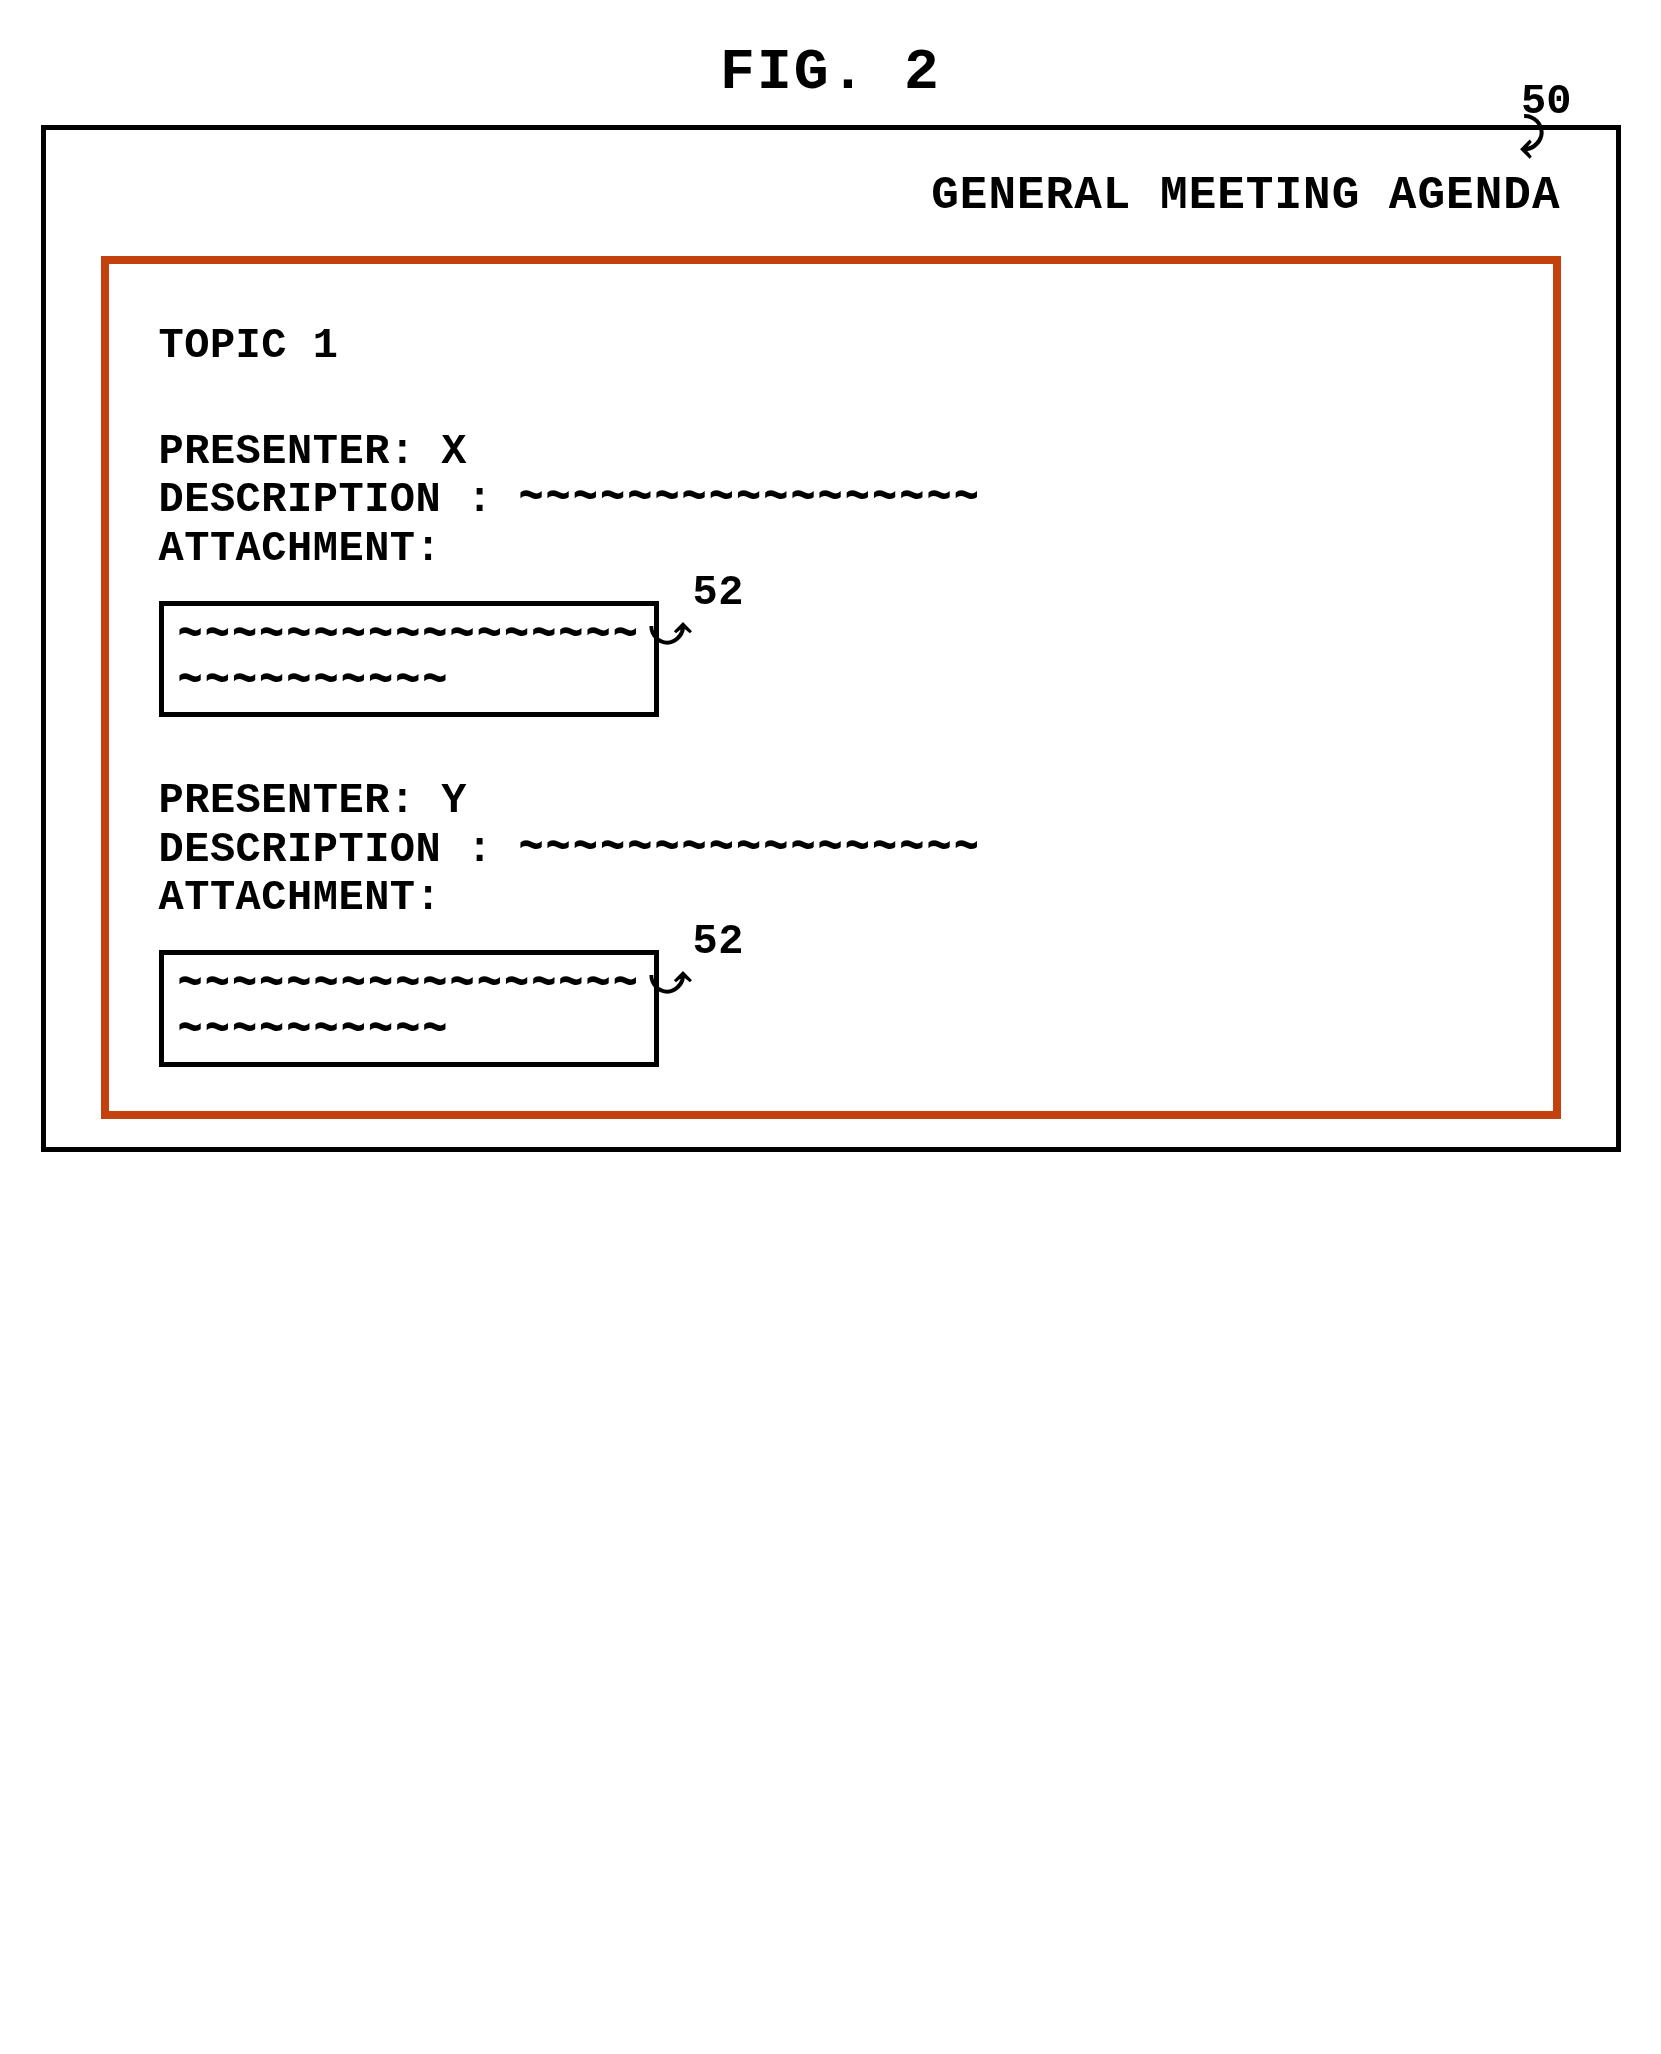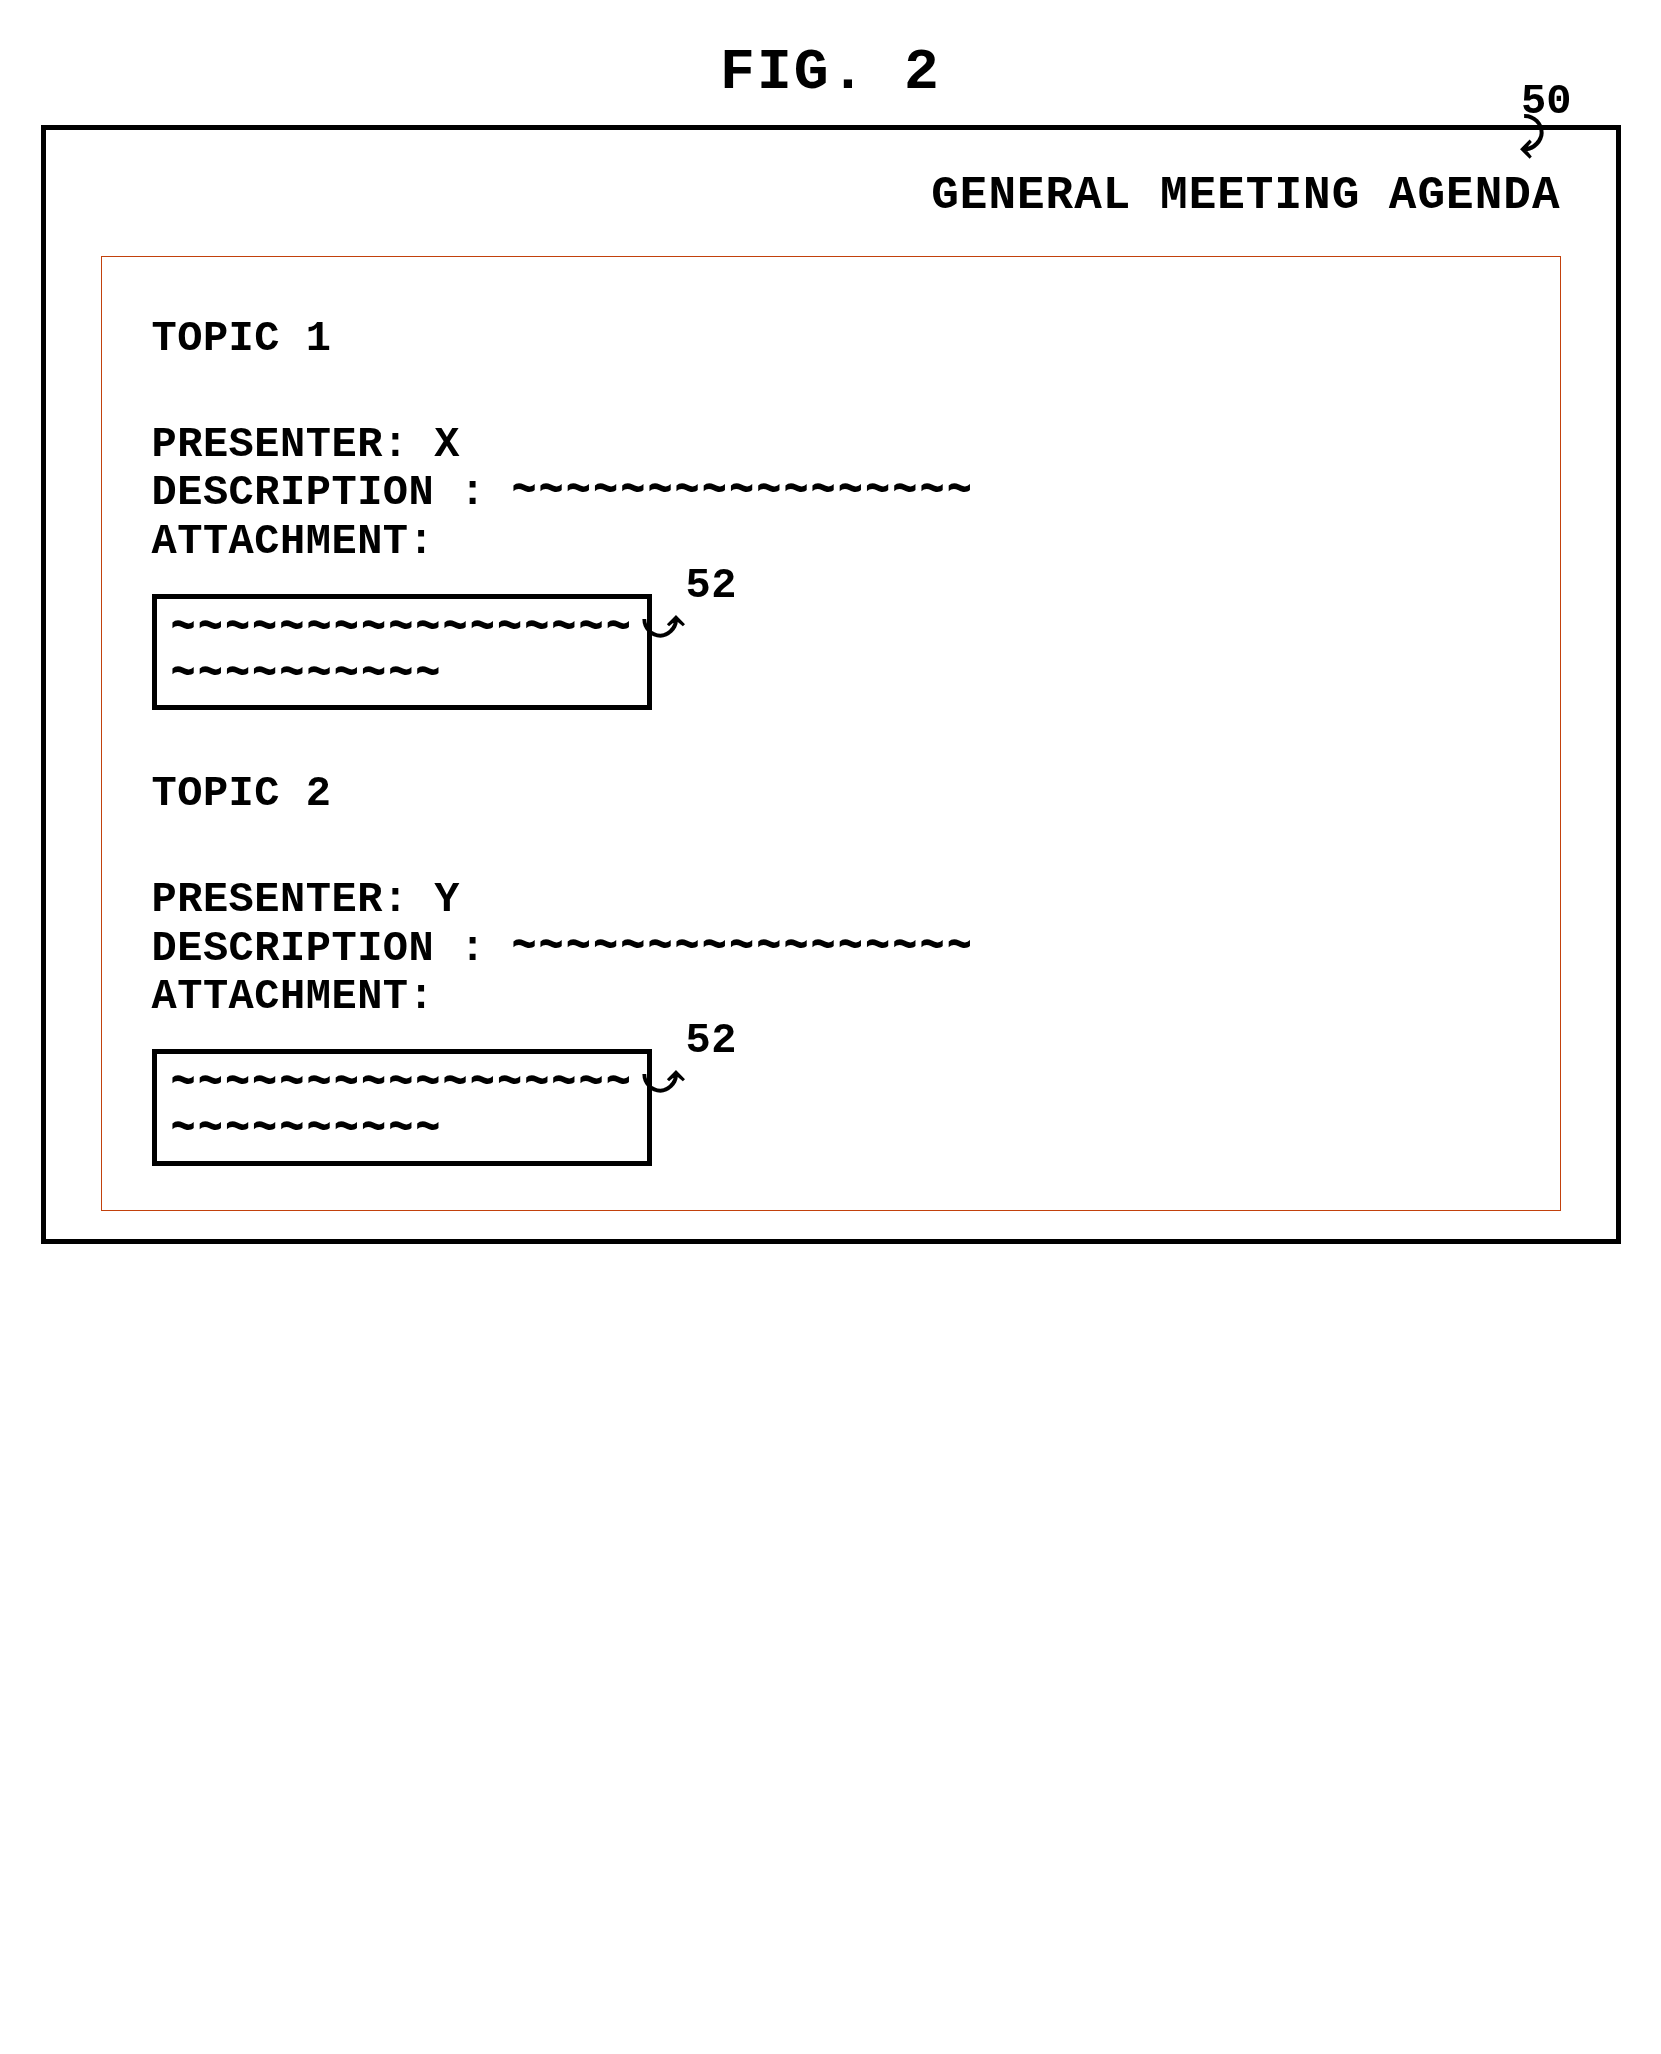--- a/index.html
+++ b/index.html
@@ -41,21 +41,21 @@
     transform: scaleX(-1);
   }
   .title {
     text-align: right;
     font-size: 46px;
     font-weight: 900;
     letter-spacing: 1px;
     margin-bottom: 34px;
   }
   .inner-box {
-    border: 1px solid #c2410c;
+    border: 8px solid #c2410c;
     padding: 58px 50px 34px 50px;
     font-size: 42px;
     font-weight: 900;
     letter-spacing: 0.5px;
     position: relative;
   }
   .topic-head {
     margin-bottom: 58px;
   }
   .field-line {
@@ -122,21 +122,20 @@
 
         <div class="attach-box">
           <span class="ref-52">52</span>
           <span class="lead-52">⤻</span>
           <span class="wavy">~~~~~~~~~~~~~~~~~</span>
           <span class="wavy">~~~~~~~~~~</span>
         </div>
       </div>
 
       <div class="topic-block">
-        <div class="topic-head">TOPIC 2</div>
 
         <div class="field-line">
           <span>PRESENTER:</span>
           <span>Y</span>
         </div>
         <div class="field-line">
           <span>DESCRIPTION :</span>
           <span class="wavy">~~~~~~~~~~~~~~~~~</span>
         </div>
         <div class="field-line">ATTACHMENT:</div>

